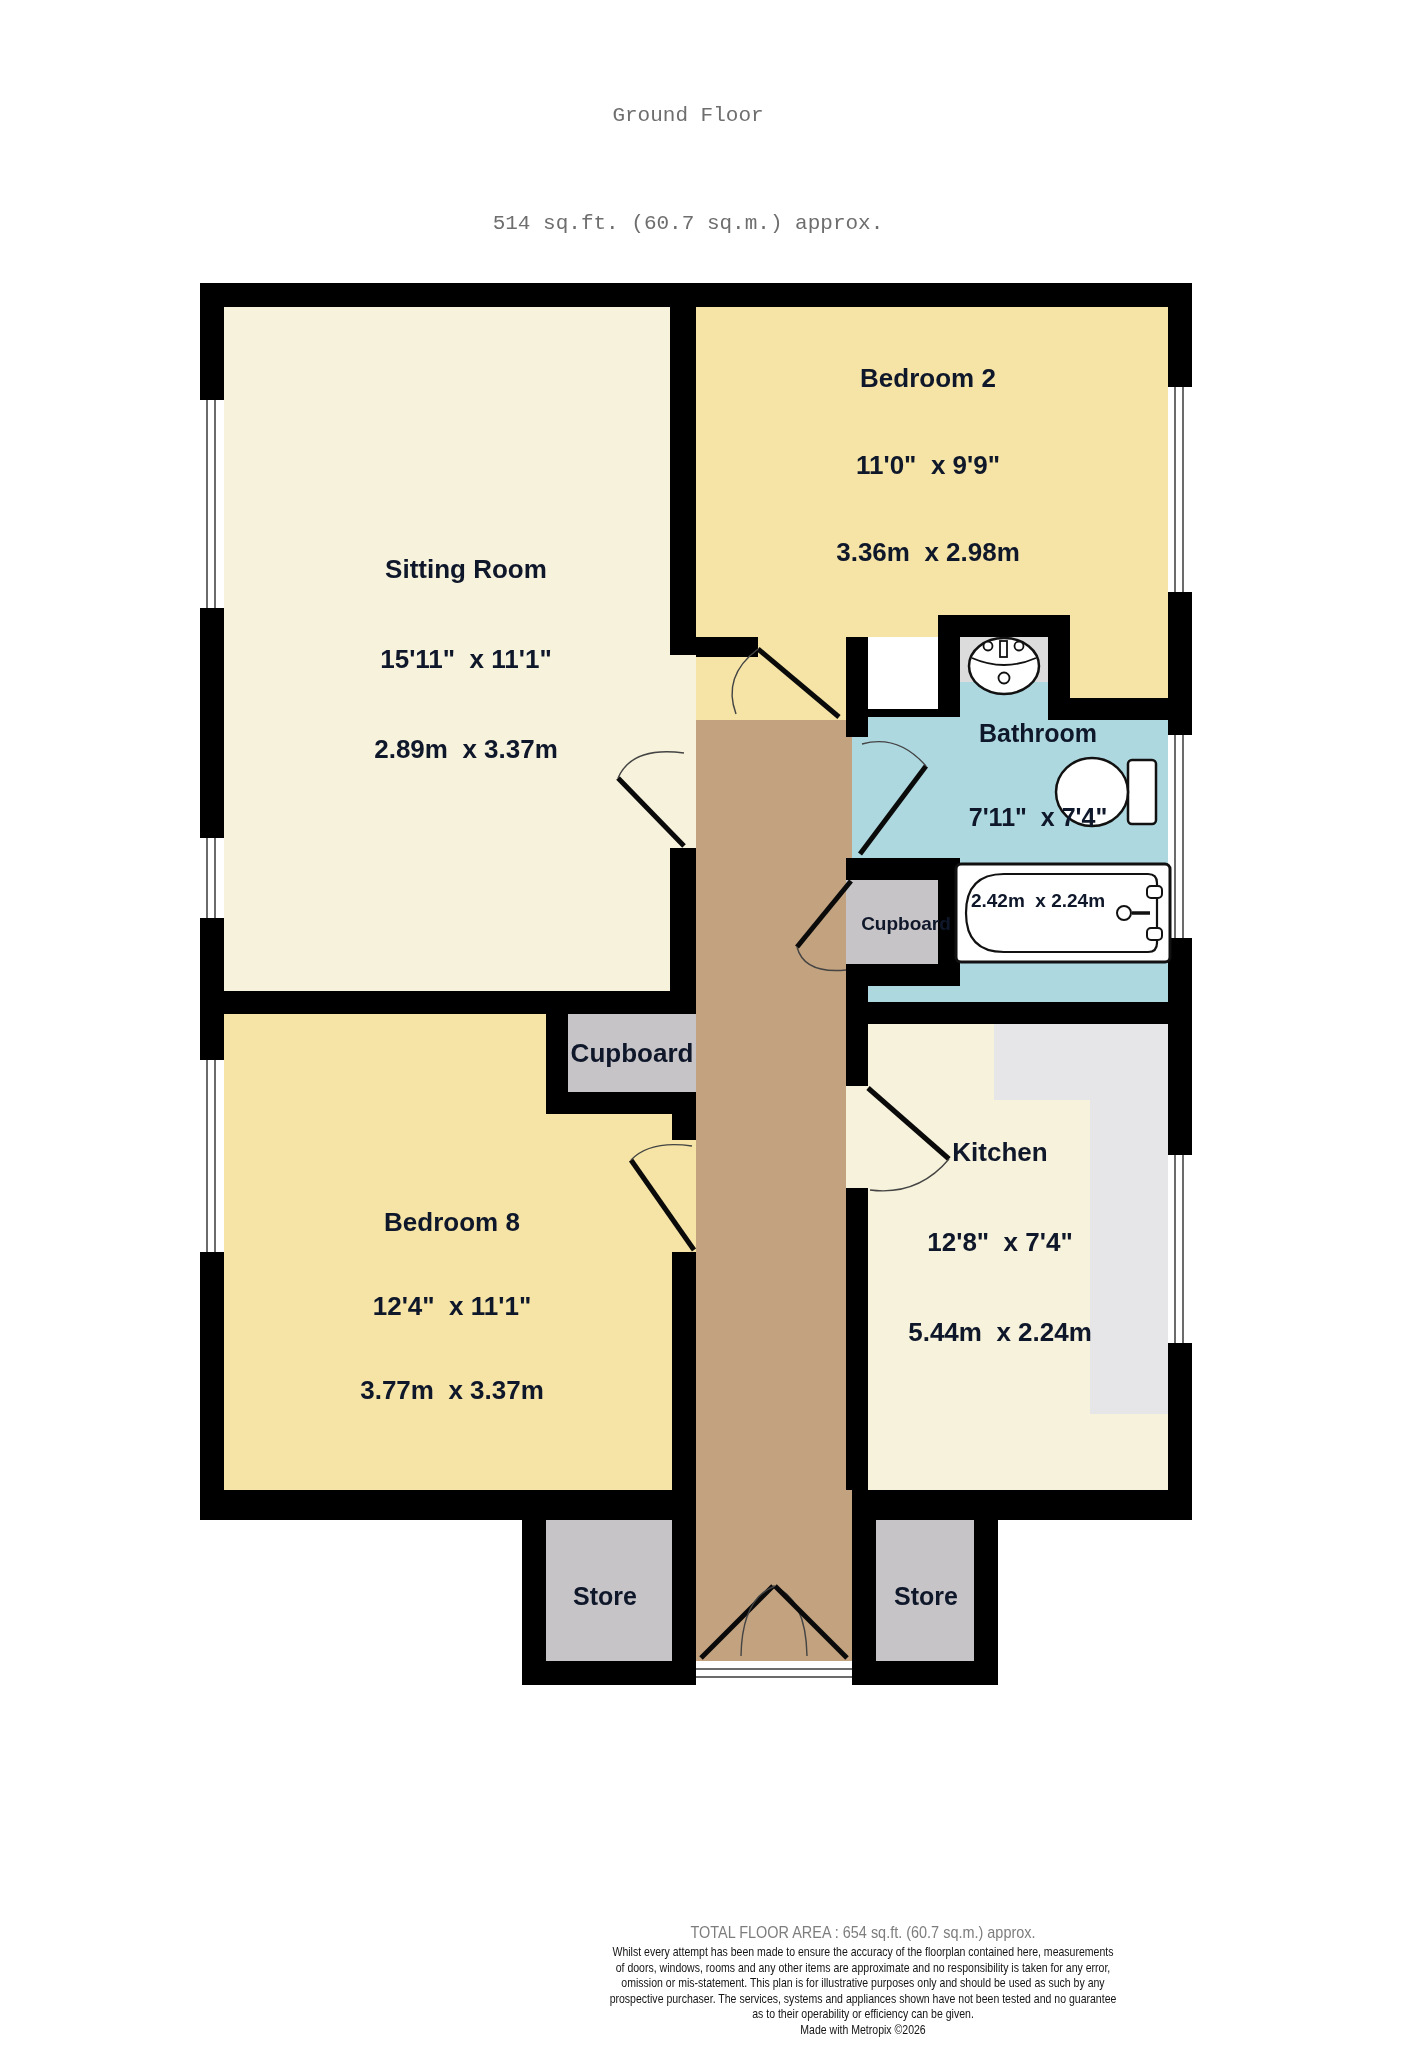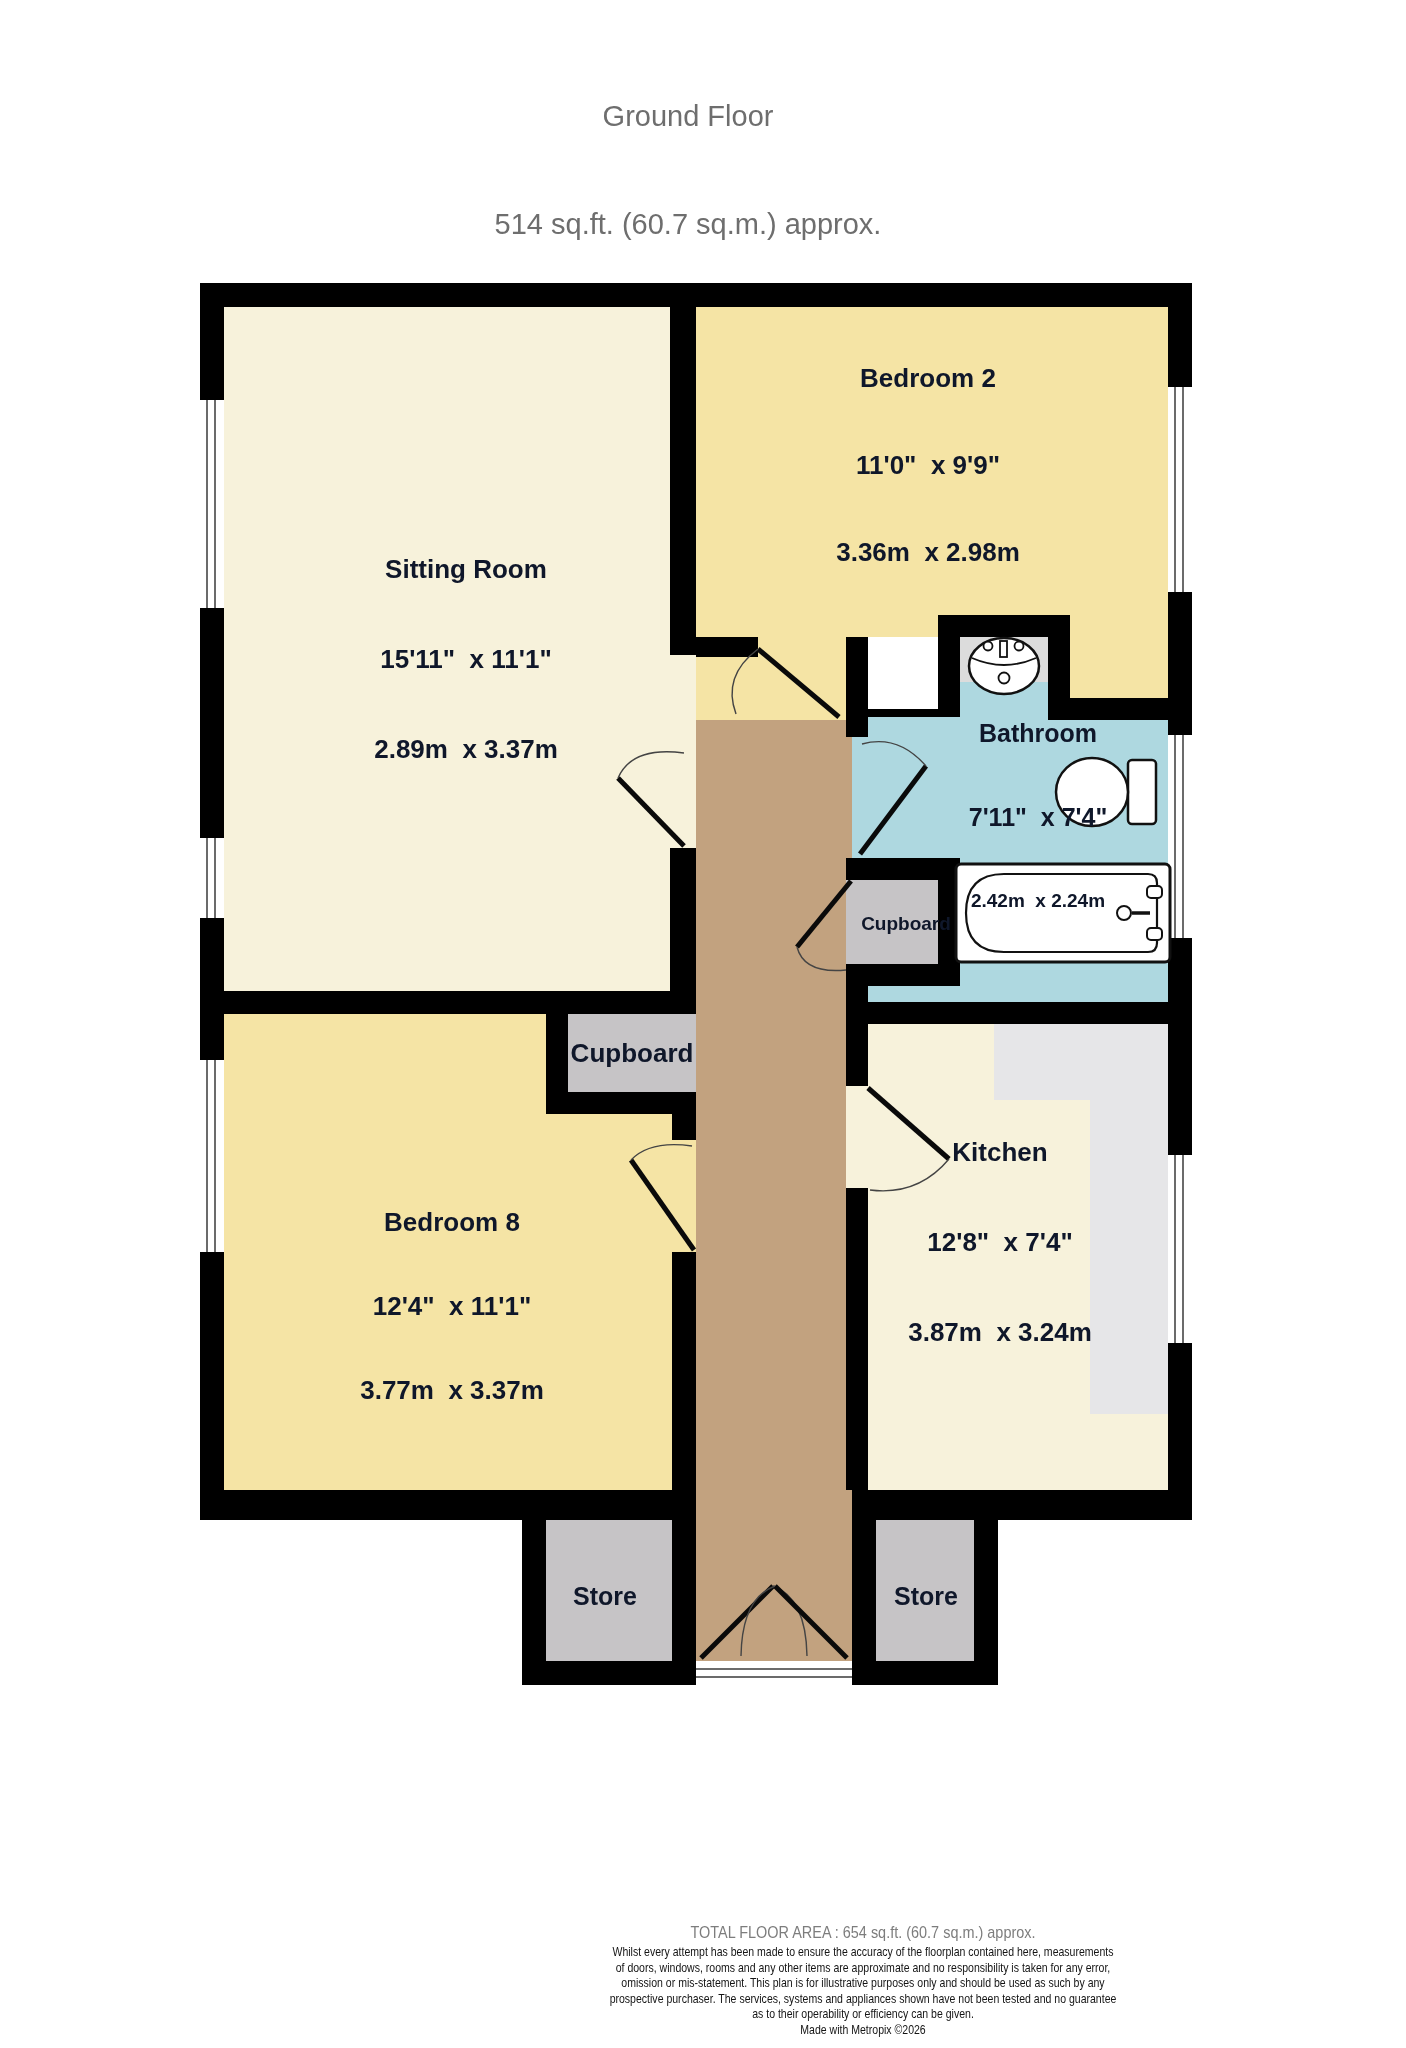--- a/index.html
+++ b/index.html
@@ -3,21 +3,21 @@
 <meta charset="utf-8">
 <style>
   html,body{margin:0;padding:0;background:#fff;}
   .page{position:relative;width:1406px;height:2048px;background:#ffffff;overflow:hidden;
         font-family:"Liberation Sans", sans-serif;}
   .plan-svg{position:absolute;left:0;top:0;}
   .lbl{position:absolute;transform:translate(-50%,-50%);text-align:center;color:#0f172a;
        font-weight:bold;white-space:pre;line-height:30px;font-size:26px;}
   .lbl .dim{font-size:26px;}
   .title-block{position:absolute;left:688px;top:26px;transform:translateX(-50%);
-       text-align:center;color:#6e6e6e;font-size:29px;line-height:36px;white-space:pre;}
+       text-align:center;color:#6e6e6e;font-size:21px;line-height:36px;white-space:pre;font-family:Liberation Mono, monospace;}
   .footer-block{position:absolute;left:863px;top:1922px;transform:translateX(-50%);
        width:760px;text-align:center;}
   .footer-total{color:#7d7d7d;font-size:17px;line-height:22px;white-space:pre;
        transform:scaleX(0.85);transform-origin:50% 50%;}
   .footer-line{color:#141414;font-size:13.5px;line-height:15.5px;white-space:pre;
        transform:scaleX(0.78);transform-origin:50% 50%;}
   .small-cup-lbl{font-size:19px;line-height:19px;}
   .one-line{line-height:26px;}
 </style>
 </head>
@@ -212,21 +212,21 @@
 
   <div class="lbl" style="left:452px;top:1306px;line-height:28px;">
     <div>Bedroom 8</div>
     <div class="dim">12'4"  x 11'1"</div>
     <div class="dim">3.77m  x 3.37m</div>
   </div>
 
   <div class="lbl" style="left:1000px;top:1242px;line-height:30px;">
     <div>Kitchen</div>
     <div class="dim">12'8"  x 7'4"</div>
-    <div class="dim">3.87m  x 3.24m</div>
+    <div class="dim">5.44m  x 2.24m</div>
   </div>
 
 
   <div class="lbl one-line" style="left:632px;top:1053px;">
     <div>Cupboard</div>
   </div>
 
   <div class="lbl small-cup-lbl" style="left:906px;top:923px;">
     <div>Cupboard</div>
   </div>

